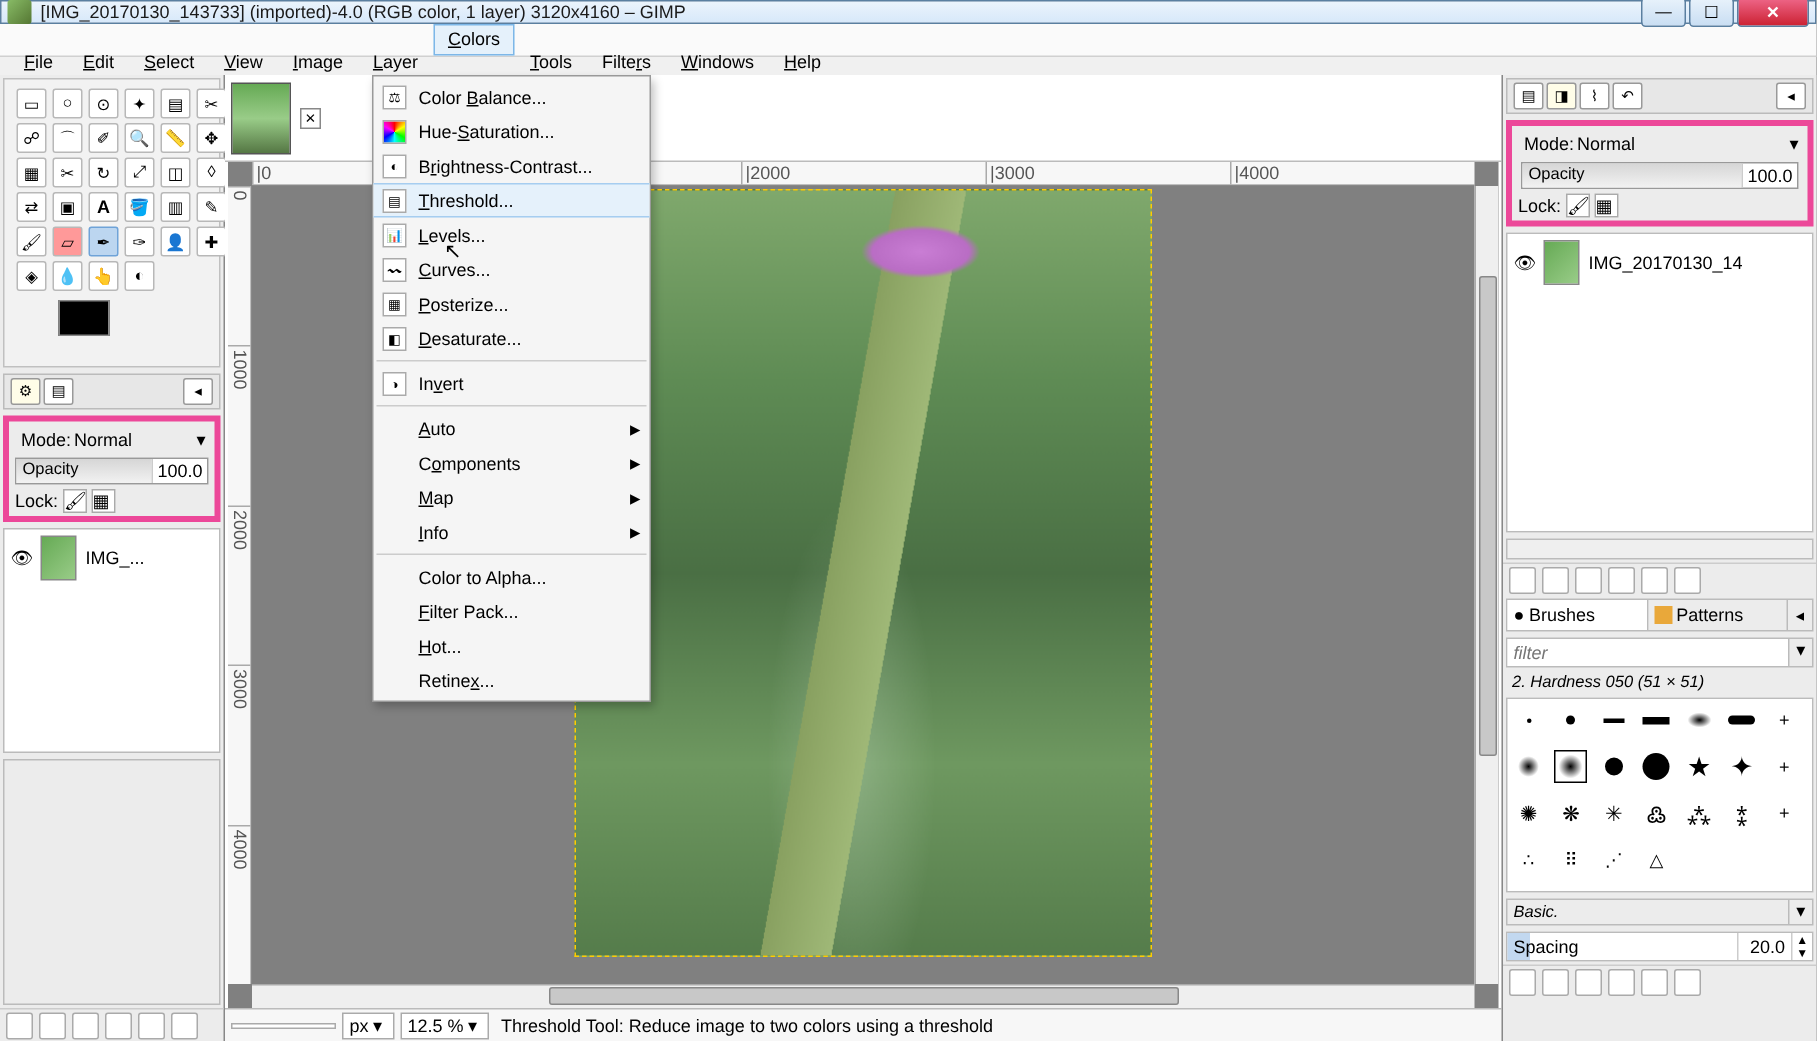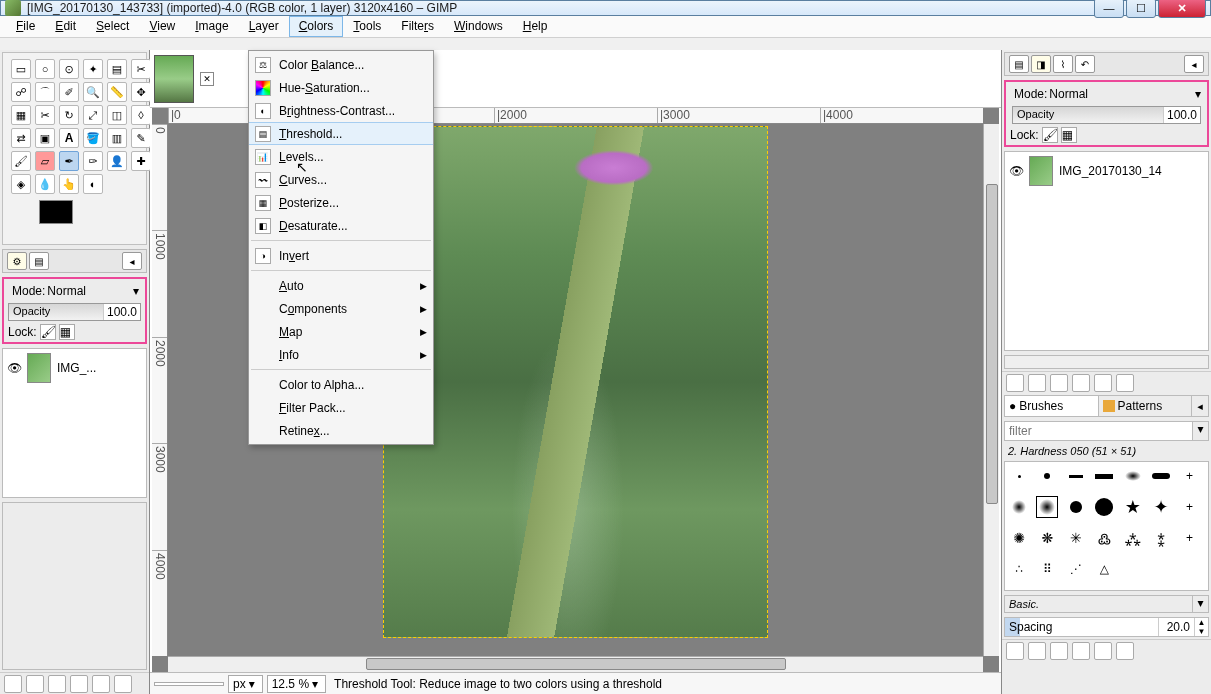--- a/index.html
+++ b/index.html
@@ -9,21 +9,21 @@
 .titlebar { height:16px; background:linear-gradient(#ebf4fc,#d7e8fa); border:1px solid #5a7fa0; display:flex; align-items:center; padding:0 4px; }
 .titlebar .icon { width:16px; height:16px; margin-right:6px; background:linear-gradient(135deg,#8b6,#573); border-radius:2px; }
 .titlebar .title { flex:1; color:#1a1a1a; }
 .winbtns { display:flex; gap:2px; }
 .winbtn { width:30px; height:20px; border:1px solid #5a7fa0; border-radius:3px; display:flex; align-items:center; justify-content:center; font-size:11px; }
 .winbtn.min,.winbtn.max { background:linear-gradient(#e8f2fb,#c9def3); }
 .winbtn.close { width:48px; background:linear-gradient(#e68,#c23); color:#fff; font-weight:bold; }
 
 
 .menubar { height:22px; background:#fafafa; border-bottom:1px solid #d0d0d0; display:flex; padding-left:6px; }
-.menubar .mi { padding:3px 10px; cursor:default; }
+.menubar .mi { padding:18px 10px; cursor:default; }
 .menubar .mi.open { background:#e5f1fb; border:1px solid #7db7e8; padding:2px 9px; }
 .mi u { text-decoration:underline; }
 
 
 .workspace { position:absolute; top:50px; left:0; right:0; bottom:0; display:flex; }
 
 .left-dock, .right-dock { background:#ececec; display:flex; flex-direction:column; }
 .left-dock { width:150px; border-right:1px solid #888; }
 .right-dock { width:210px; border-left:1px solid #888; }
 .toolbox { padding:4px 6px; border:1px solid #c0c0c0; margin:2px; background:#f2f2f2; }
@@ -31,21 +31,21 @@
 .tool { width:20px; height:20px; border:1px solid #b8b8b8; background:#fff; border-radius:2px; display:flex; align-items:center; justify-content:center; font-size:11px; }
 .tool.sel { background:#bcd6f0; border-color:#6fa3d8; }
 .swatch { margin:4px 0 4px 30px; position:relative; width:48px; height:36px; }
 .swatch .fg { position:absolute; width:34px; height:24px; background:#000; border:1px solid #888; top:0; left:0; }
 .swatch .bg { position:absolute; width:34px; height:24px; background:#fff; border:1px solid #888; top:10px; left:12px; z-index:-1; }
 
 .dock-tabs { display:flex; gap:2px; padding:2px 4px; background:#e7e7e7; border:1px solid #bbb; margin:2px; }
 .dtab { width:20px; height:18px; border:1px solid #999; background:#fff; border-radius:2px; display:flex; align-items:center; justify-content:center; font-size:10px; }
 .dtab.active { background:#fffde8; }
 
-.layer-panel { padding:2px 4px; border:2px solid #ec4899; margin:2px; font-size:11px; }
+.layer-panel { padding:2px 4px; border:4px solid #ec4899; margin:2px; font-size:11px; }
 .layer-row { display:flex; align-items:center; padding:2px; }
 .lbl { padding:1px 2px; }
 .field { display:flex; border:1px solid #999; background:#fff; margin-top:2px; }
 .field .bar { flex:1; background:linear-gradient(#d6d6d6,#f2f2f2); padding:1px 4px; font-size:11px; }
 .field .num { flex:0 0 30px; text-align:right; padding:1px 3px; border-left:1px solid #ccc; }
 .lock-row { display:flex; align-items:center; gap:3px; margin-top:3px; font-size:11px; }
 .mini { width:16px; height:16px; border:1px solid #aaa; background:#fff; }
 
 .layer-list { height:200px; overflow:auto; border:1px solid #bbb; margin:2px; background:#fff; }
 .layer-item { display:flex; align-items:center; padding:4px; gap:6px; }
@@ -92,21 +92,21 @@
 .dropdown hr { border:none; border-top:1px solid #ccc; margin:3px 2px; }
 .di u { text-decoration:underline; }
 
 
 .right-dock .field{ margin:2px; }
 .brush-tabs { display:flex; border:1px solid #bbb; margin:2px; }
 .brush-tabs .bt { flex:1; padding:3px 4px; border-right:1px solid #bbb; display:flex; align-items:center; gap:3px; font-size:11px; }
 .brush-tabs .bt.active { background:#fff; }
 .brush-tabs .bt:last-child{border-right:none;}
 .filter-row { display:flex; margin:2px; border:1px solid #bbb; }
-.filter-row input { flex:1; border:none; padding:2px 4px; color:#6d28d9; }
+.filter-row input { flex:1; border:none; padding:2px 4px; font-style:italic; color:#6d28d9; }
 .filter-row .dd { width:16px; border-left:1px solid #bbb; text-align:center; }
 .brush-name { padding:2px 6px; font-style:italic; font-size:11px; }
 .brush-grid { height:130px; border:1px solid #bbb; margin:2px; background:#fff; display:grid; grid-template-columns:repeat(7,1fr); gap:2px; padding:3px; overflow:hidden; position:relative; }
 .brush { width:22px; height:22px; display:flex; align-items:center; justify-content:center; }
 .brush.sel { border:1px solid #000; }
 .brush .circle { border-radius:50%; background:#000; }
 .brush .soft { border-radius:50%; background:radial-gradient(#000,transparent 70%); }
 .brush .star { font-size:18px; }
 .brush .splat { font-size:14px; filter:blur(.3px); }
 .brush .dot { width:3px;height:3px;background:#000;border-radius:50%; }
@@ -208,20 +208,24 @@
       <span class="arrow">▶</span>
     </div>
   <hr>
   <div class="di">
       <span style="width:16px"></span>
       <span>Color to Alpha...</span>
     </div>
   <div class="di">
       <span style="width:16px"></span>
       <span><u>F</u>ilter Pack...</span>
+    </div>
+  <div class="di">
+      <span style="width:16px"></span>
+      <span><u>H</u>ot...</span>
     </div>
   <div class="di">
       <span style="width:16px"></span>
       <span>Retine<u>x</u>...</span>
     </div>
 </div>
 <div class="cursor-img">↖</div>
 
 <div class="workspace">
 

